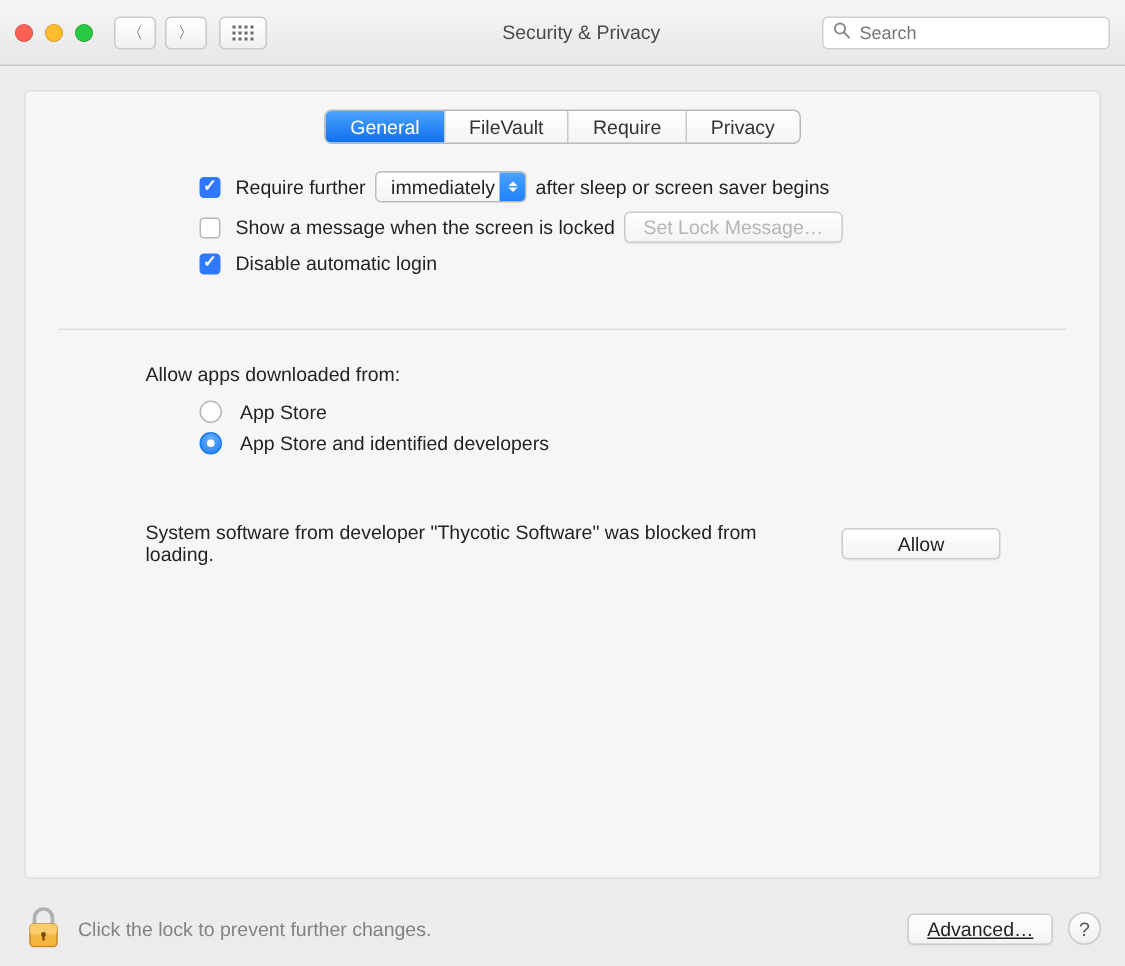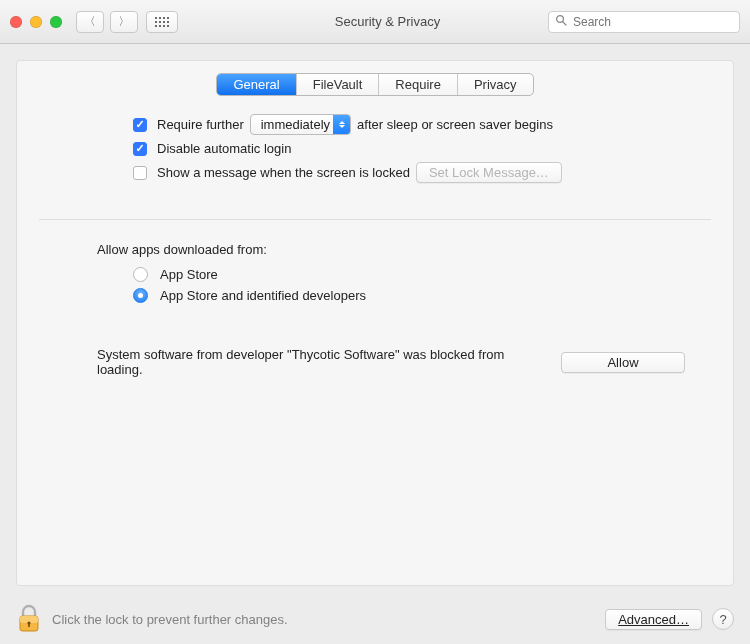--- a/index.html
+++ b/index.html
@@ -165,21 +165,21 @@
     border-color:#1a7af0;
   }
   .radio.selected::after{
     content:"";width:5px;height:5px;border-radius:50%;background:#fff;
   }
 
   .allow-row{
     display:flex;align-items:center;gap:24px;
     margin-top:44px;
   }
-  .allow-btn{ width:124px; text-align:center; }
+  .allow-btn{ width:106px; text-align:center; }
 
   
   .footer{
     height:50px;
     display:flex;align-items:center;
     padding:0 16px;
     gap:10px;
     color:#828282;
     font-size:13px;
   }
@@ -266,28 +266,28 @@
             <span>immediately</span>
             <span class="arrows">
               <span class="tri up"></span>
                 <span class="tri down"></span>
             </span>
           </span>
           <span>after sleep or screen saver begins</span>
         </div>
 
         <div class="row indent">
-          <span class="checkbox checked"></span>
-          <span>Disable automatic login</span>
-        </div>
-
-        <div class="row indent">
           <span class="checkbox"></span>
           <span>Show a message when the screen is locked</span>
           <button class="push-btn disabled">Set Lock Message…</button>
+        </div>
+
+        <div class="row indent">
+          <span class="checkbox checked"></span>
+          <span>Disable automatic login</span>
         </div>
       </div>
 
       <div class="divider"></div>
 
       <div class="content">
         <div style="margin-bottom:10px;">Allow apps downloaded from:</div>
         <div class="row indent">
           <span class="radio"></span>
           <span>App Store</span>

